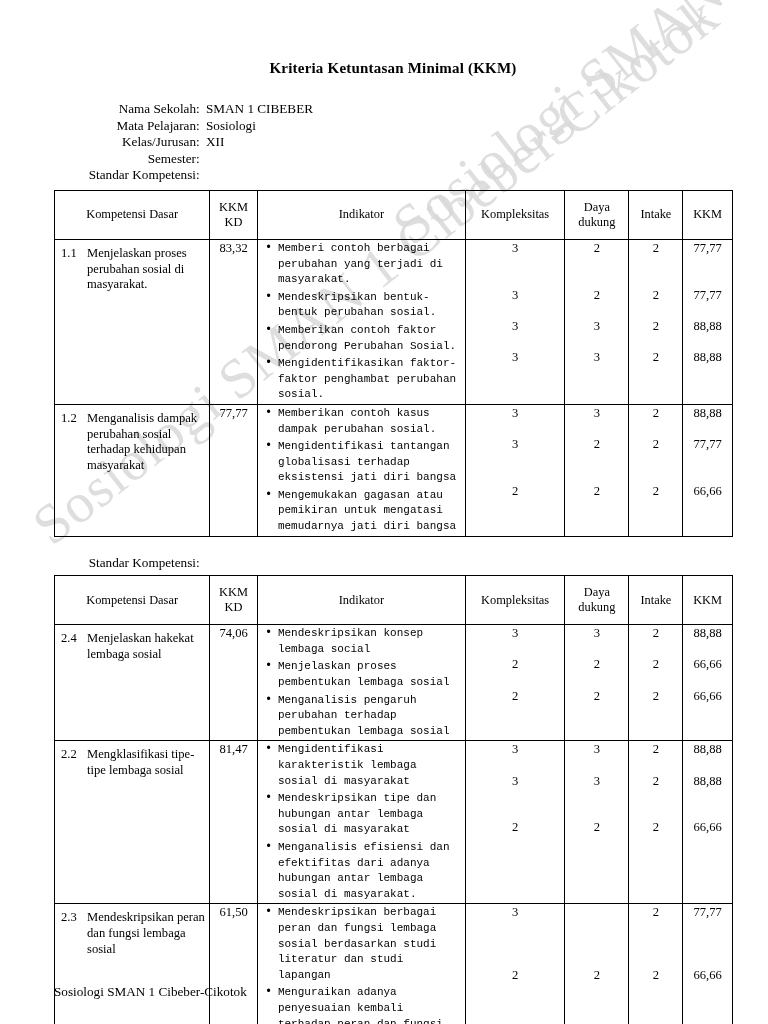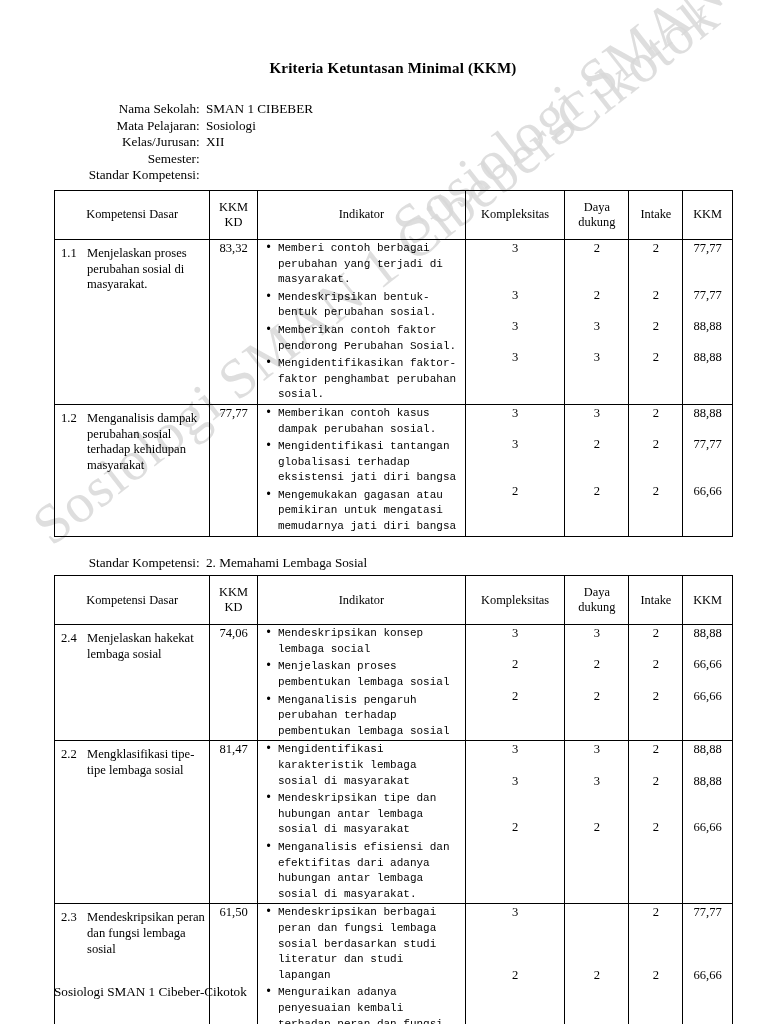--- a/index.html
+++ b/index.html
@@ -368,21 +368,20 @@
               <li style="height:46.8px">66,66</li>
             </ul>
           </td>
         </tr>
       </tbody>
     </table>
 
     <div class="section-label">
       <span class="meta-label">Standar Kompetensi</span>
       <span class="meta-sep">:</span>
-      <span class="meta-value">2. Memahami Lembaga Sosial</span>
     </div>
 
     <table class="kkm">
       <colgroup>
         <col class="c-kd">
           <col class="c-kkmkd">
           <col class="c-ind">
         <col class="c-komp">
           <col class="c-daya">
           <col class="c-intake">

